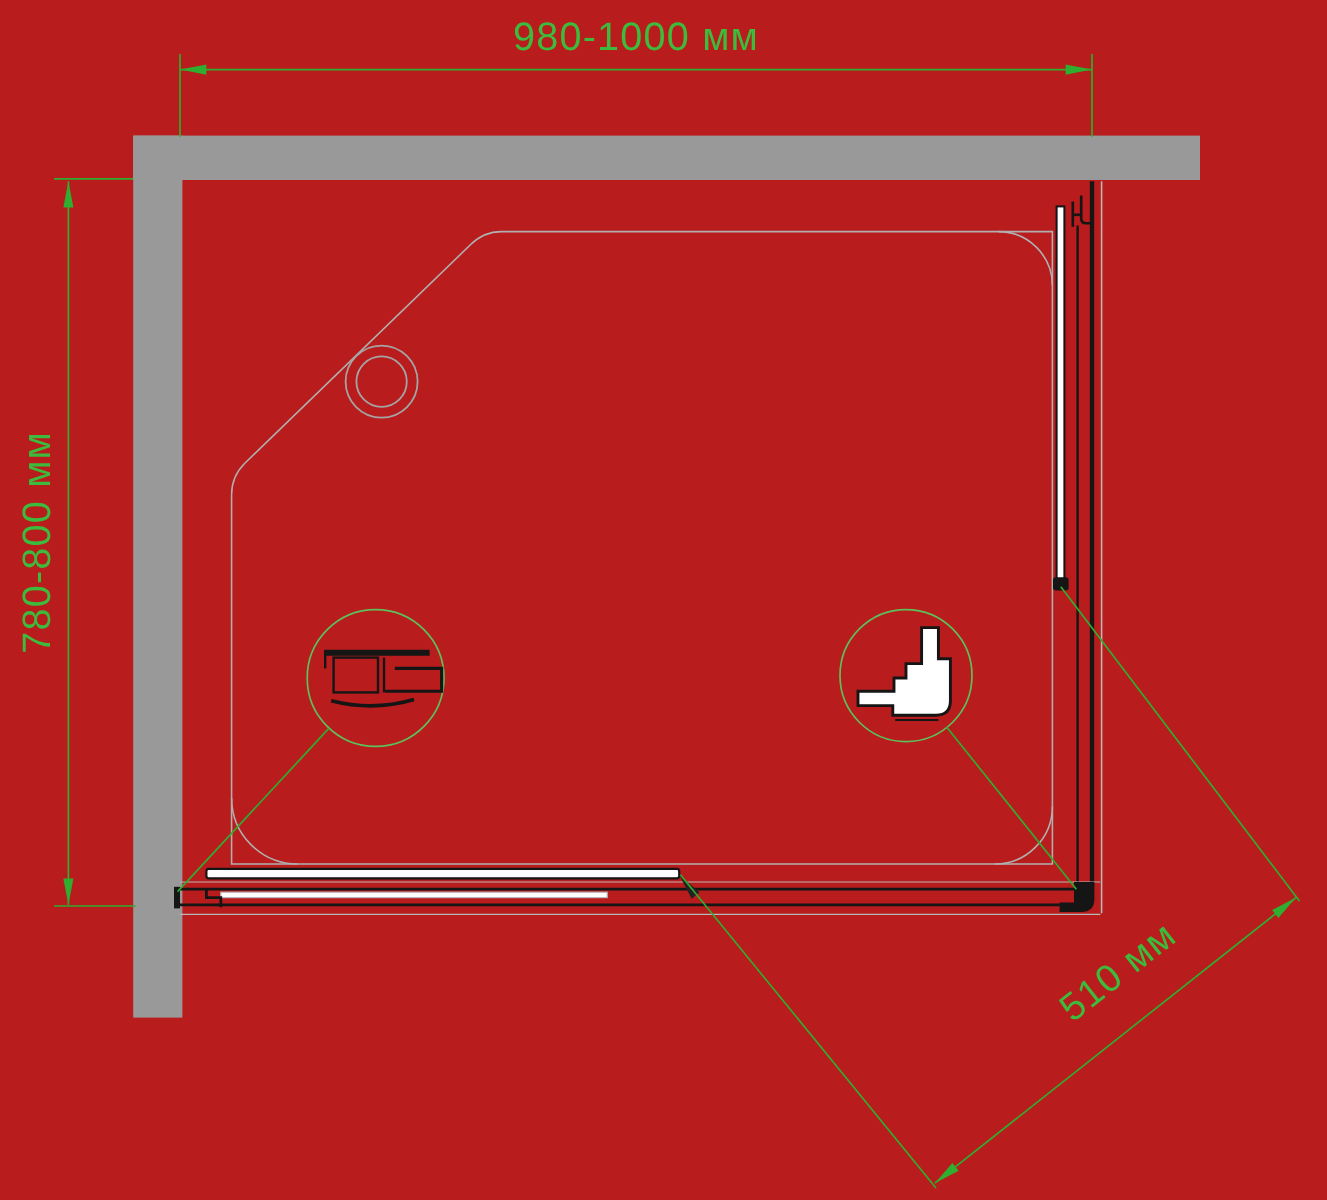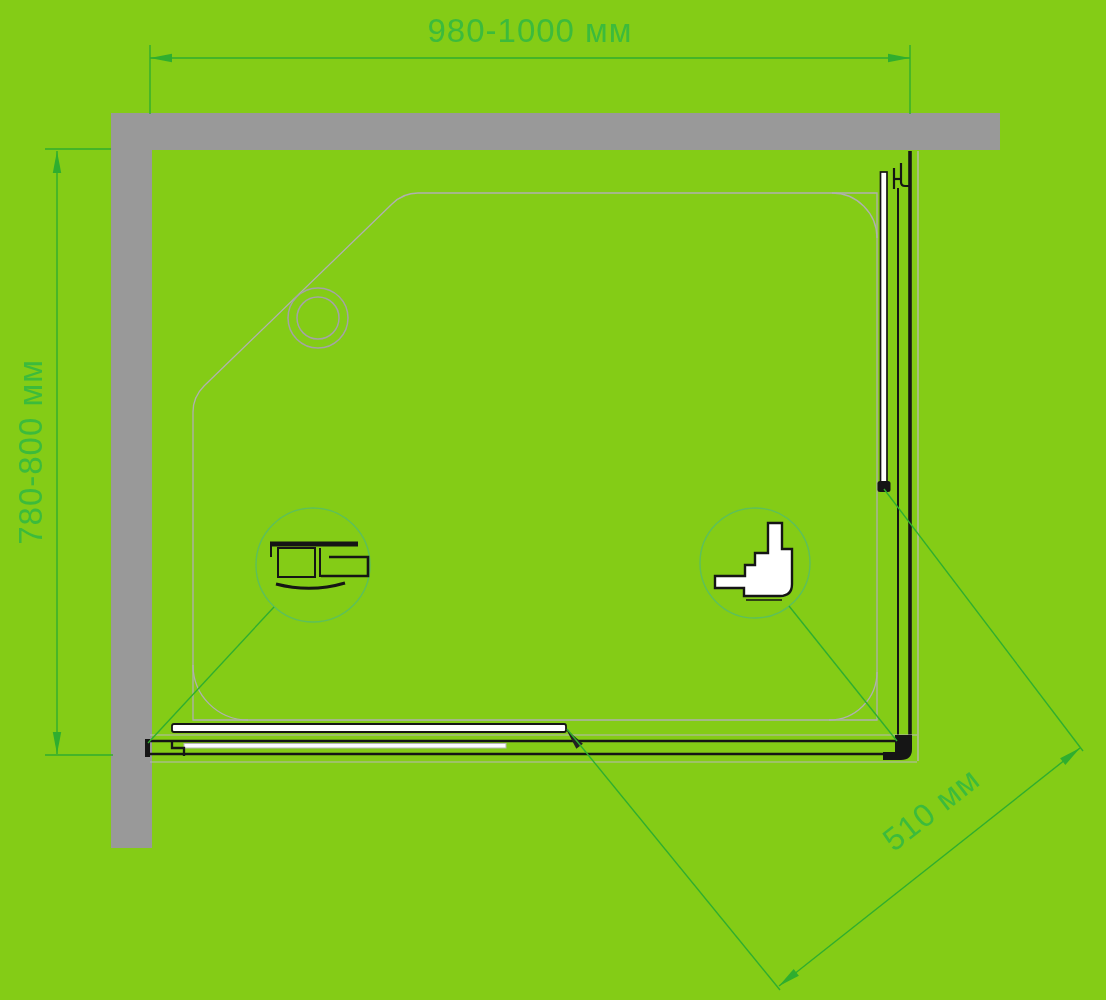--- a/index.html
+++ b/index.html
@@ -1,19 +1,19 @@
 <!DOCTYPE html>
 <html><head>
 <meta charset="utf-8">
 <style>
   html,body{margin:0;padding:0;background:#ffffff;}
   .stage{
     position:relative;
     width:1106px;height:1000px;
-    background:#84cc16;
+    background:#b91c1c;
     font-family:"Liberation Sans", sans-serif;
     overflow:hidden;
   }
   svg{display:block;}
   .dim-text{
     fill:#3cbb3c;
     font-family:"Liberation Sans", sans-serif;
     font-size:33px;
     letter-spacing:1px;
   }

